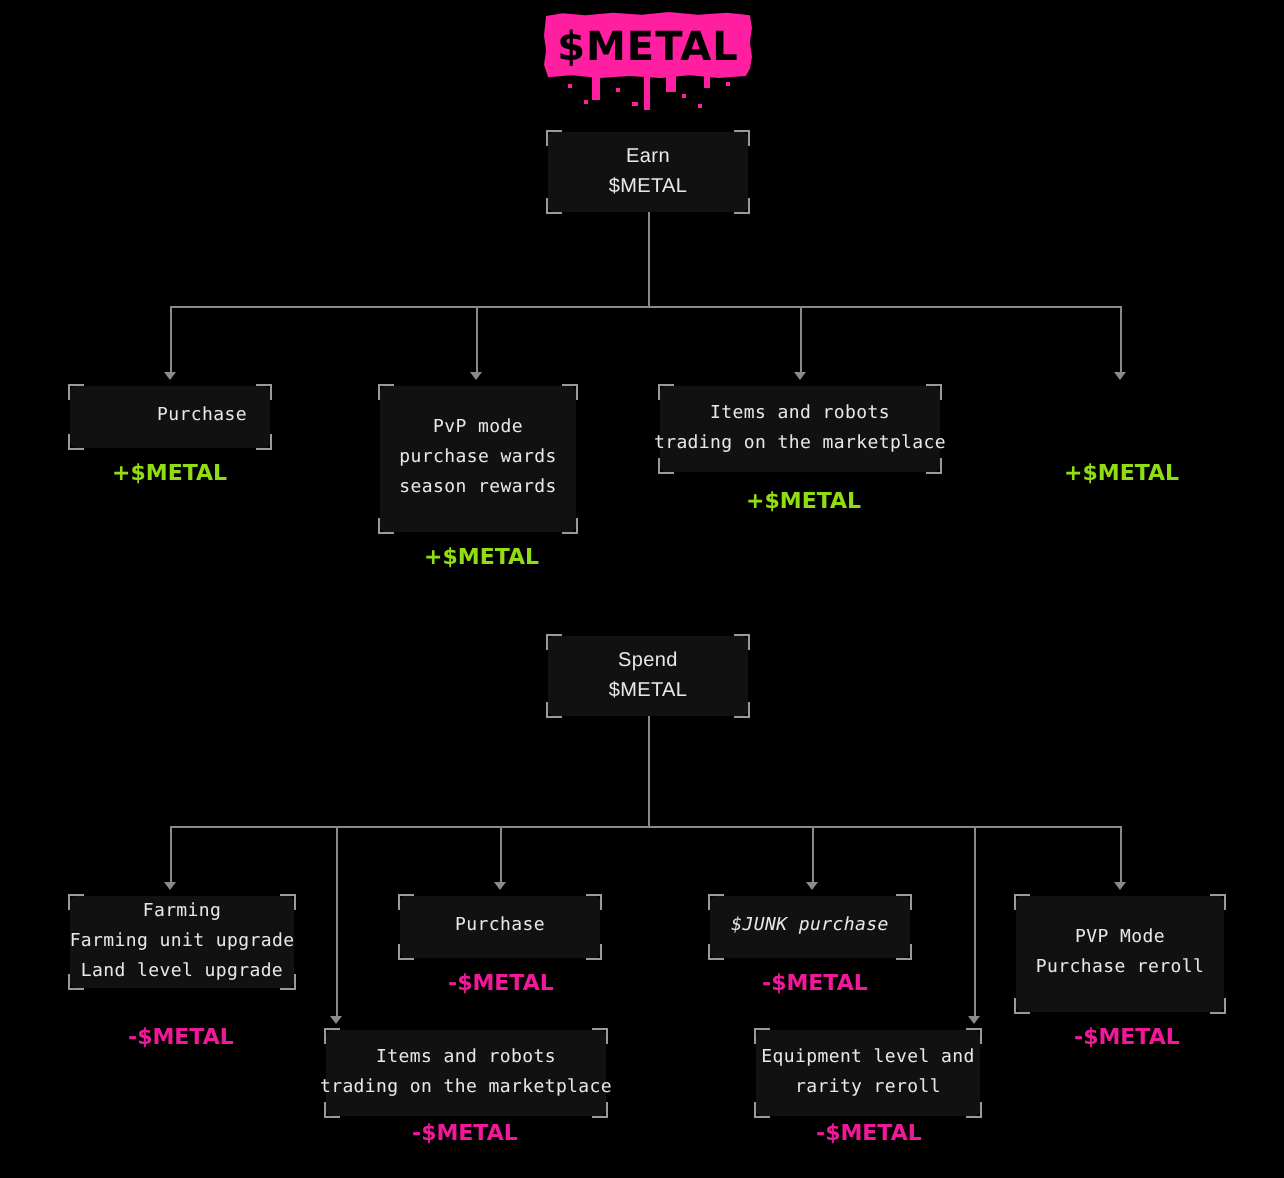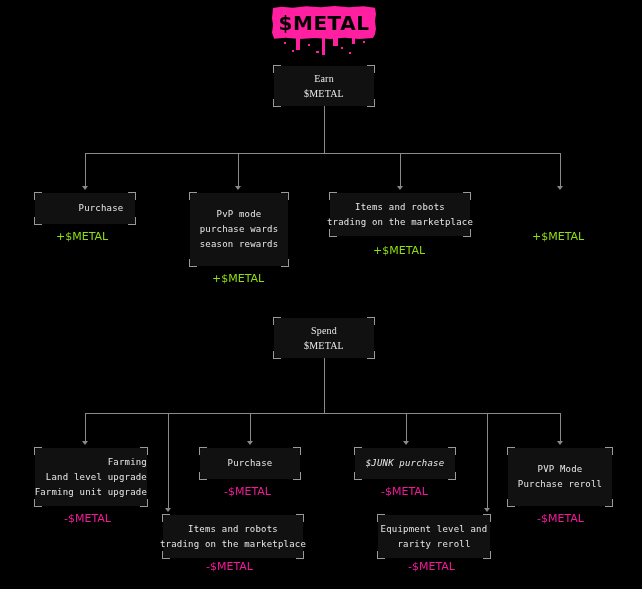--- a/index.html
+++ b/index.html
@@ -82,27 +82,27 @@
     height: 7px;
     border-color: #9A9A9A;
     border-style: solid;
     border-width: 0;
   }
   .node::before { left: -1px;  top: -1px;    border-left-width: 1px; border-top-width: 1px; }
   .node::after  { right: -1px; top: -1px;    border-right-width: 1px; border-top-width: 1px; }
   .node .cb-bl  { left: -1px;  bottom: -1px; border-left-width: 1px; border-bottom-width: 1px; }
   .node .cb-br  { right: -1px; bottom: -1px; border-right-width: 1px; border-bottom-width: 1px; }
 
-  .node.hub { font-family: Liberation Serif, serif; font-size: 10px; line-height: 15px; }
+  .node.hub { font-family: Liberation Sans, sans-serif; font-size: 10px; line-height: 15px; }
 
   
   .tag {
     position: absolute;
     font-family: "DejaVu Sans", "Liberation Sans", sans-serif;
-    font-weight: normal;
+    font-weight: bold;
     font-size: 11px;
     white-space: nowrap;
   }
   .tag.plus  { color: #8FDD12; }
   .tag.minus { color: #F2189A; }
 
   
   .ln-v, .ln-h {
     position: absolute;
     background: #8A8A8A;
@@ -198,24 +198,24 @@
   <div class="ln-v" style="left:406px; top:413px; height:28px;"></div>
   <div class="ln-v" style="left:487px; top:413px; height:95px;"></div>
   <div class="ln-v" style="left:560px; top:413px; height:28px;"></div>
   <div class="arrow" style="left:82px;  top:441px;"></div>
   <div class="arrow" style="left:165px; top:508px;"></div>
   <div class="arrow" style="left:247px; top:441px;"></div>
   <div class="arrow" style="left:403px; top:441px;"></div>
   <div class="arrow" style="left:484px; top:508px;"></div>
   <div class="arrow" style="left:557px; top:441px;"></div>
 
-  <div class="node" style="left:35px; top:448px; width:112px; height:58px;align-items:flex-end;">
+  <div class="node" style="left:35px; top:448px; width:112px; height:46px;">
     <span class="ln">Farming</span>
+    <span class="ln">Farming unit upgrade</span>
     <span class="ln">Land level upgrade</span>
-    <span class="ln">Farming unit upgrade</span>
     <span class="cb-bl"></span>
     <span class="cb-br"></span>
   </div>
   <div class="tag minus" style="left:64px; top:512px;">-$METAL</div>
 
   <div class="node" style="left:200px; top:448px; width:100px; height:31px;">
     <span class="ln">Purchase</span>
     <span class="cb-bl"></span>
     <span class="cb-br"></span>
   </div>

